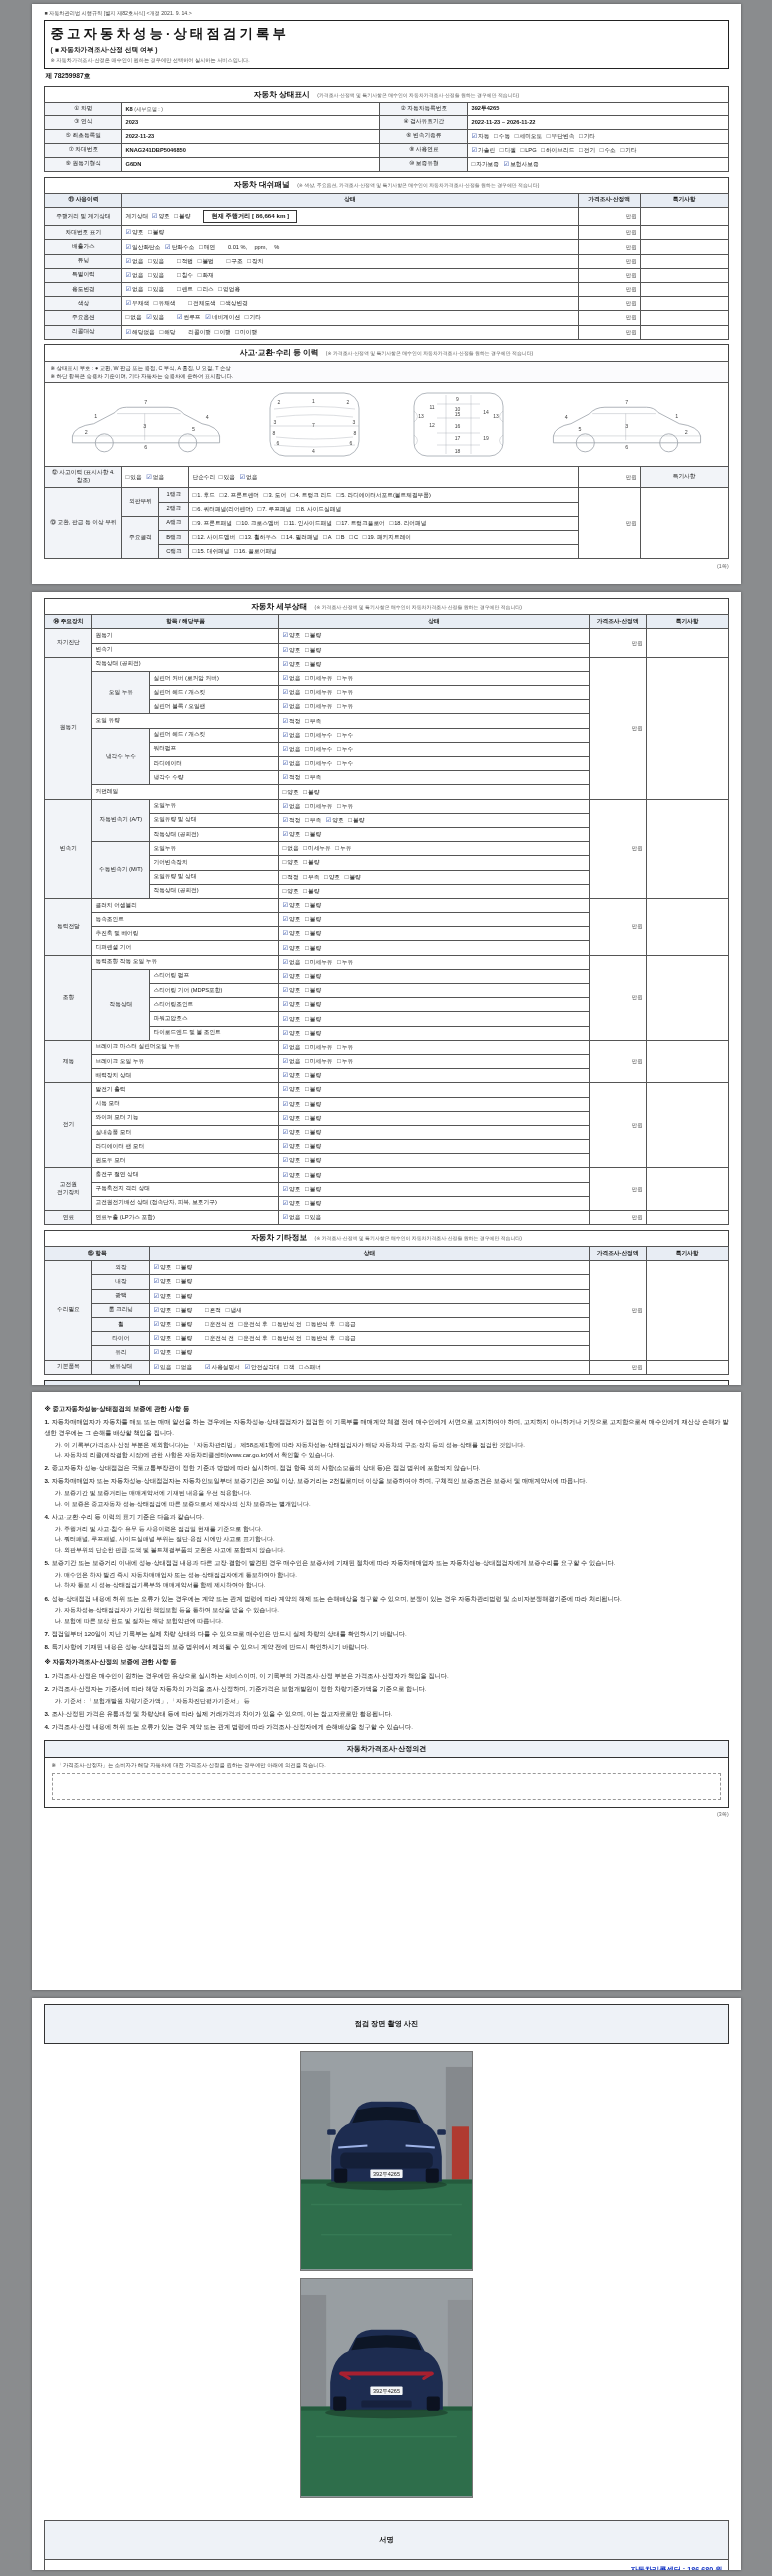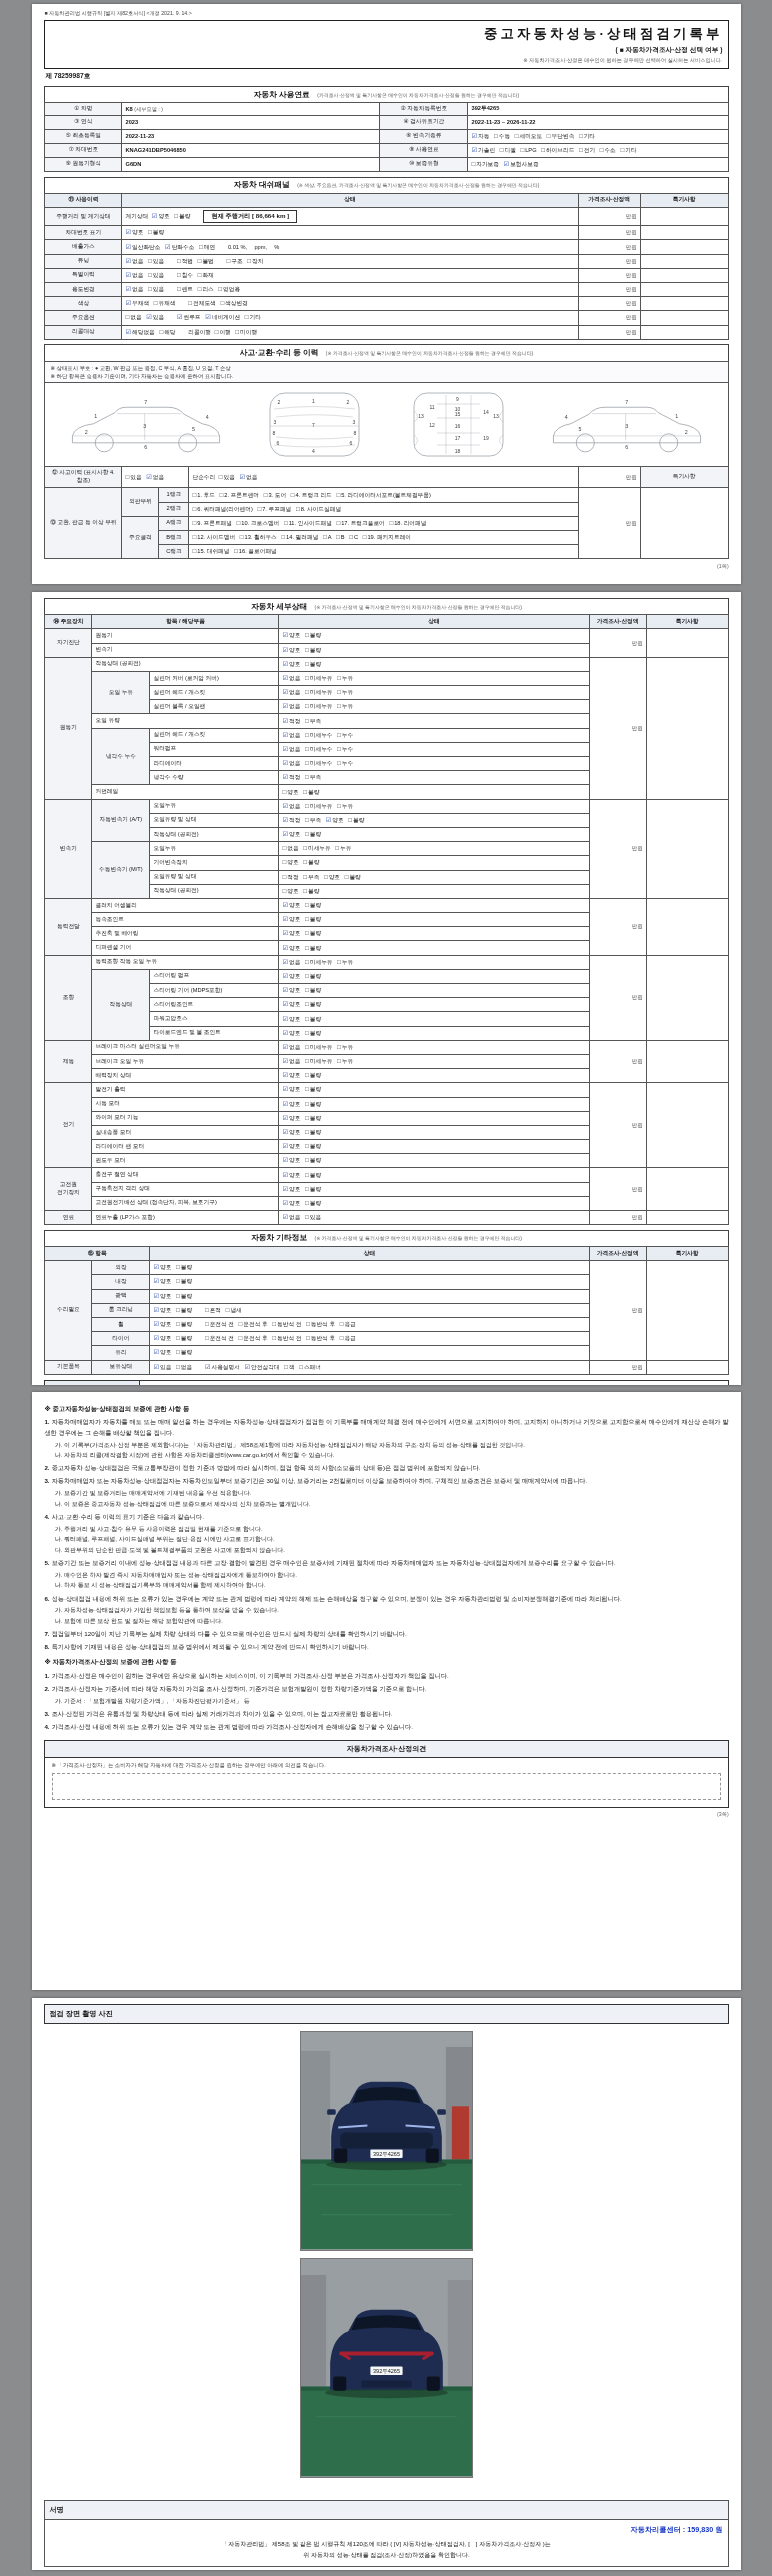--- a/index.html
+++ b/index.html
@@ -2,21 +2,21 @@
 <html style="font-size:8.2px"><head>
 <meta charset="utf-8">
 <style>
   html,body{margin:0;padding:0;}
   body{width:773px;background:#8a8c8e;padding:4.1px 0 6.2px;box-sizing:border-box;
        font-family:"Liberation Sans","DejaVu Sans",sans-serif;color:#151515;}
   .page{width:709px;margin:0 auto 7.7px;background:#fff;box-sizing:border-box;
         padding:6.2px 12.4px;overflow:hidden;box-shadow:0 0 2.6px rgba(0,0,0,.4);}
   .p1{height:580px}.p2{height:793px}.p3{height:598px}.p4{height:572px;margin-bottom:0}
   .ref-line{font-size:5.2px;color:#444;margin-bottom:2.6px}
-  .hdr-box{border:1px solid #222;padding:4.6px 5.2px 3.6px;text-align:right}
+  .hdr-box{border:1px solid #222;padding:4.6px 5.2px 3.6px;text-align:left}
   .hdr-title{font-size:13.4px;font-weight:bold;letter-spacing:3.1px}
   .hdr-sub{font-size:6.7px;font-weight:bold;margin-top:2.6px}
   .hdr-note{font-size:5.2px;color:#555;margin-top:2.1px}
   .doc-row{margin:3.6px 1px;font-size:6.7px;font-weight:bold}
   .sec{margin-top:4.6px}
   .sec-head{border:0.5px solid #444;border-bottom:none;background:#fff;text-align:center;padding:2.6px 3.1px}
   .sec-title{font-size:7.7px;font-weight:bold}
   .sec-note{font-size:4.9px;color:#555;margin-left:5.2px}
   table.f{width:100%;border-collapse:collapse;table-layout:fixed}
   .f td,.f th{border:0.5px solid #555;font-size:5.7px;padding:2.1px 3.1px;vertical-align:middle;word-break:keep-all;overflow:hidden}
@@ -45,21 +45,21 @@
   .nt-sec{font-weight:bold;font-size:6.4px;margin:6.2px 0 3.6px}
   .nt-item{font-size:6.2px;line-height:1.65;margin:2.6px 0;text-align:justify}
   .nt-sub{font-size:6px;line-height:1.6;margin:1px 0 1px 10.3px;color:#222;text-align:justify}
   .nt-n{font-weight:bold;margin-right:2.1px}
   .op-box{border:0.8px solid #333;margin-top:8.2px}
   .op-title{text-align:center;font-weight:bold;font-size:7px;background:#eef2f7;border-bottom:0.5px solid #333;padding:3.1px}
   .op-note{font-size:5.4px;color:#444;padding:3.6px 6.2px 1px}
   .op-area{height:25px;margin:3.6px 6.2px 6.2px;border:0.5px dashed #999}
   .photo-wrap{display:flex;flex-direction:column;align-items:center;gap:7.2px;margin-top:6.2px}
   svg.photo{width:171px;height:218px;display:block;border:0.5px solid #777;background:#9aa0a4}
-  .bar-title{border:0.8px solid #333;background:#eef2f7;text-align:left;font-weight:bold;font-size:7.2px;padding:4px}
+  .bar-title{border:0.8px solid #333;background:#eef2f7;text-align:center;font-weight:bold;font-size:7.2px;padding:14px}
   .sign-box{margin-top:22px;border:0.5px solid #555;padding-bottom:5.2px}
   .fee-row{text-align:right;font-size:7.2px;font-weight:bold;color:#1536c4;padding:5.2px 5.2px 1px}
   .sign-lines{text-align:center;font-size:6px;line-height:1.8;margin-top:3.1px}
   .pagemark{text-align:right;font-size:5.2px;color:#666;margin-top:3.6px}
 </style>
 </head>
 <body>
 
 <div class="page p1">
   <div class="ref-line">■ 자동차관리법 시행규칙 [별지 제82호서식] &lt;개정 2021. 9. 14.&gt;</div>
@@ -68,21 +68,21 @@
     <div class="hdr-title">중고자동차성능·상태점검기록부</div>
     <div class="hdr-sub">( ■ 자동차가격조사·산정 선택 여부 )</div>
     <div class="hdr-note">※ 자동차가격조사·산정은 매수인이 원하는 경우에만 선택하여 실시하는 서비스입니다.</div>
   </div>
   <div class="doc-row">
     <span class="doc-no">제 78259987호</span>
   </div>
 
   <div class="sec">
     <div class="sec-head">
-      <span class="sec-title">자동차 사용연료</span>
+      <span class="sec-title">자동차 상태표시</span>
       <span class="sec-note">(가격조사·산정액 및 특기사항은 매수인이 자동차가격조사·산정을 원하는 경우에만 적습니다)</span>
     </div>
     <table class="f">
       <colgroup>
           <col style="width:77px">
           <col style="width:258px">
           <col style="width:88px">
           <col>
         </colgroup>
       <tbody>
@@ -729,21 +729,21 @@
       <rect x="138" y="212" width="64" height="17" rx="2" fill="#f4f6f8"></rect>
       <text x="170" y="225" text-anchor="middle" font-size="11" fill="#222">392두4265</text>
       <rect x="120" y="240" width="100" height="14" rx="3" fill="#16213d"></rect>
     </svg>
   </div>
 
   <div class="sign-box">
     <div class="bar-title" style="border:none;border-bottom:0.5px solid #555">서명</div>
     <div class="fee-row">
       <span>자동차리콜센터 :</span>
-      <span>159,830 원</span>
+      <span>186,680 원</span>
     </div>
     <div class="sign-lines">
       <div>「자동차관리법」 제58조 및 같은 법 시행규칙 제120조에 따라 ( [V] 자동차성능·상태점검자, [　] 자동차가격조사·산정자 )는</div>
       <div>위 자동차의 성능·상태를 점검(조사·산정)하였음을 확인합니다.</div>
     </div>
   </div>
   <div class="pagemark">(4쪽)</div>
 </div>
 
 

